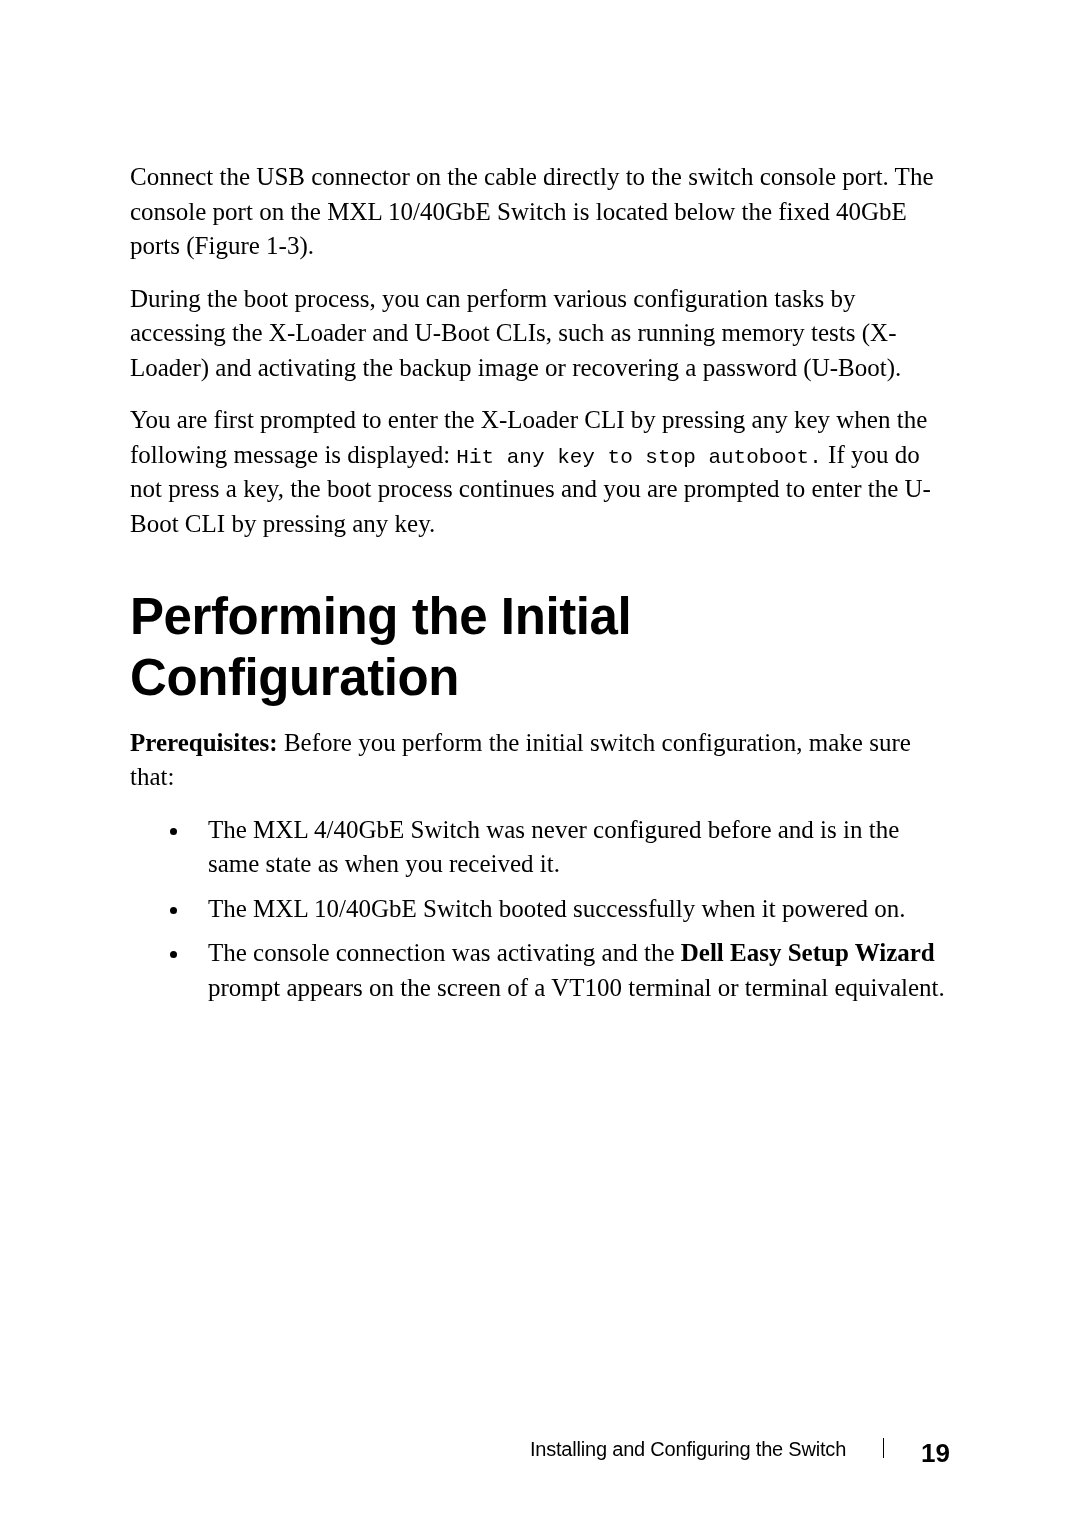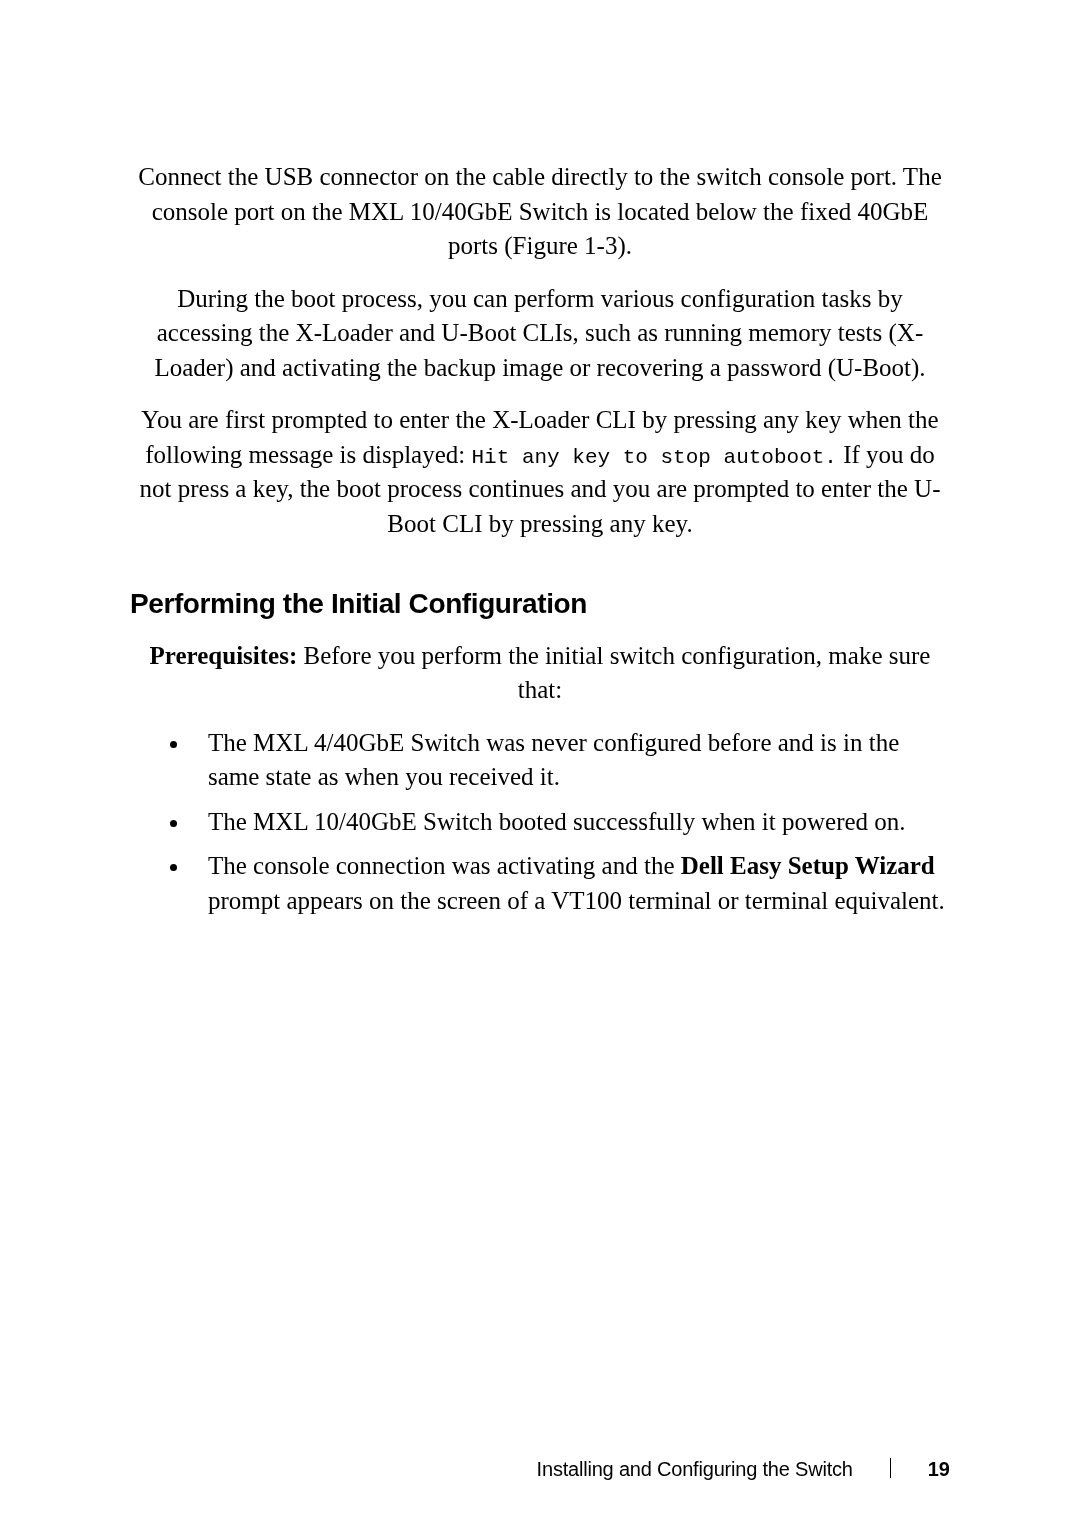--- a/index.html
+++ b/index.html
@@ -17,34 +17,33 @@
     padding: 160px 130px 60px 130px;
     font-family: Georgia, "Times New Roman", serif;
     color: #000;
     position: relative;
   }
   .body-p {
     font-size: 25px;
     line-height: 1.38;
     margin: 0 0 18px 0;
     font-weight: 400;
-    text-align: center;
   }
   .heading {
     font-family: "Helvetica Neue", Arial, sans-serif;
     font-weight: 700;
     font-size: 40px;
     line-height: 1.18;
     margin: 46px 0 18px 0;
     letter-spacing: -0.4px;
   }
   .heading2 {
     font-family: "Helvetica Neue", Arial, sans-serif;
     font-weight: 700;
-    font-size: 28px;
+    font-size: 51px;
     line-height: 1.18;
     margin: 46px 0 18px 0;
     letter-spacing: -0.4px;
   }
   .prereq-label {
     font-weight: 700;
     font-family: Georgia, "Times New Roman", serif;
   }
   ul {
     margin: 0 0 18px 0;
@@ -62,40 +61,40 @@
   }
   .dell-bold {
     font-weight: 700;
   }
   .mono {
     font-family: "Courier New", monospace;
     font-size: 21px;
   }
   .footer {
     position: absolute;
-    bottom: 48px;
+    bottom: 60px;
     right: 130px;
     font-family: "Helvetica Neue", Arial, sans-serif;
     font-size: 20px;
     display: flex;
     align-items: flex-start;
     gap: 37px;
   }
   .footer .sect {
     font-weight: 500;
     letter-spacing: -0.2px;
   }
   .footer .divider {
     width: 1px;
     height: 20px;
     background: #000;
   }
   .footer .pageno {
     font-weight: 700;
-    font-size: 20px;
+    font-size: 26px;
   }
 </style>
 </head>
 <body>
 
 <div class="page">
 
   <p class="body-p">Connect the USB connector on the cable directly to the switch console port. The console port on the MXL 10/40GbE Switch is located below the fixed 40GbE ports (Figure&nbsp;1-3).</p>
 
 

